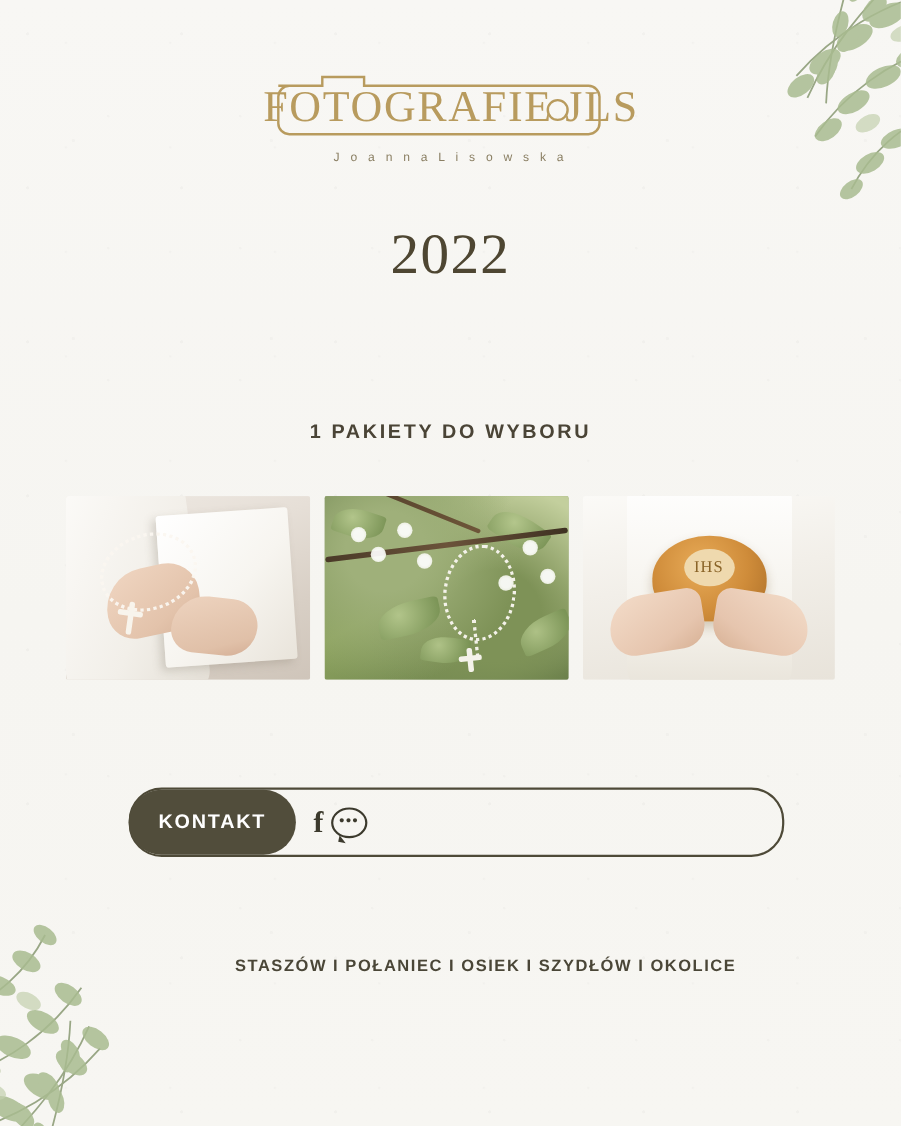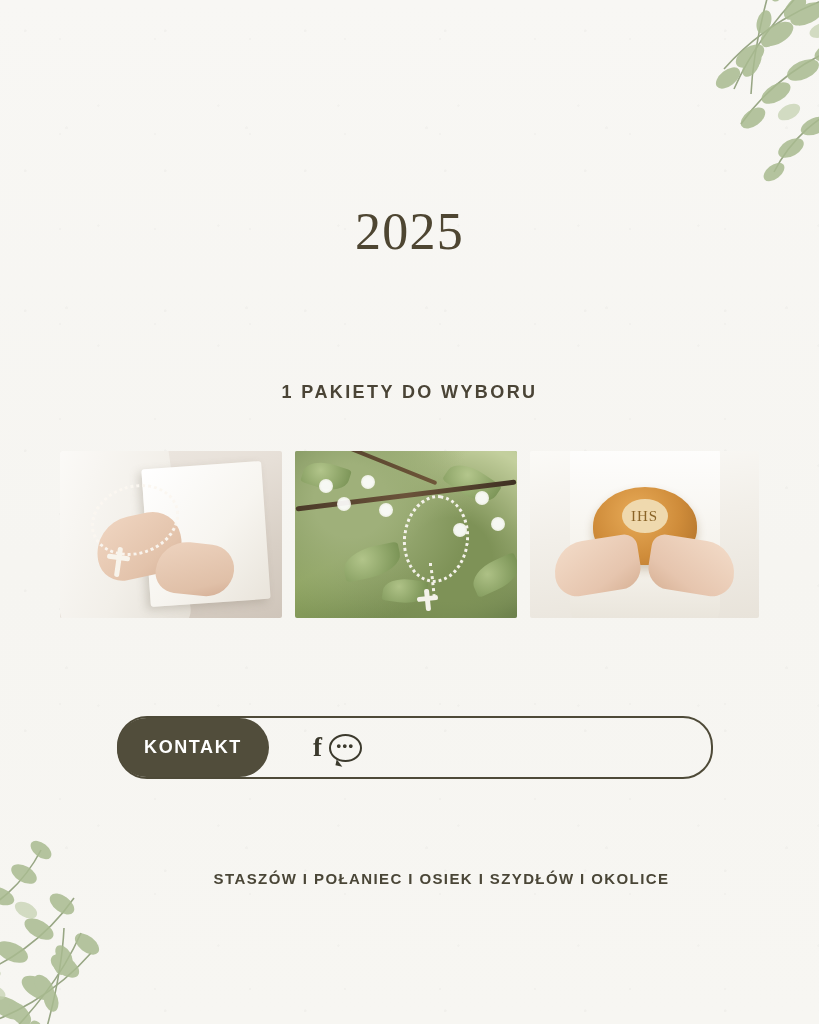--- a/index.html
+++ b/index.html
@@ -249,21 +249,20 @@
     position: absolute;
     left: 117px;
     top: 716px;
     width: 592px;
     height: 59px;
     border: 2px solid #4e4a38;
     border-radius: 30px;
     display: flex;
     align-items: center;
     background: transparent;
-    gap: 28px;
   }
   .contact-pill {
     width: 152px;
     height: 59px;
     margin-left: -2px;
     border-radius: 30px;
     background: #514d3b;
     color: #ffffff;
     display: flex;
     align-items: center;
@@ -410,23 +409,39 @@
       <ellipse cx="85" cy="252" rx="12" ry="7" transform="rotate(74 85 252)"></ellipse>
       <ellipse cx="94" cy="216" rx="11" ry="6.5" transform="rotate(80 94 216)"></ellipse>
     </g>
     <g fill="#c3d0ae" opacity="0.7">
       <ellipse cx="27" cy="244" rx="13" ry="7" transform="rotate(20 27 244)"></ellipse>
       <ellipse cx="60" cy="162" rx="12" ry="7" transform="rotate(28 60 162)"></ellipse>
       <ellipse cx="12" cy="192" rx="12" ry="7" transform="rotate(16 12 192)"></ellipse>
     </g>
   </svg>
 
+  <div class="logo-block">
+    <div class="logo-svg-wrap">
+      <svg width="350" height="68" viewBox="0 0 350 68" aria-hidden="true">
+
+        <g fill="none" stroke="#b89b5e" stroke-width="2.2">
+          <path d="M18 16 H58 V8 H96 V16 H300 a10 10 0 0 1 10 10 V50 a10 10 0 0 1 -10 10 H28 a10 10 0 0 1 -10 -10 V26 a10 10 0 0 1 10 -10 Z"></path>
+          <circle cx="272" cy="38" r="9"></circle>
+        </g>
+
+        <text x="175" y="48" text-anchor="middle" font-family="Liberation Serif, serif" font-size="40" letter-spacing="1.5" fill="#b89b5e">FOTOGRAFIE JLS</text>
+
+        <rect x="40" y="20" width="272" height="30" fill="#f7f6f2" opacity="0"></rect>
+      </svg>
+    </div>
+    <div class="logo-sub">J o a n n a   L i s o w s k a</div>
+  </div>
 
   <div class="headline">
-    <span class="line2">2025</span>
+    <span class="line2">2022</span>
   </div>
 
   <div class="subhead">1 PAKIETY DO WYBORU</div>
 
   <div class="photos">
 
     <div class="photo photo-1">
       <div class="p1-bg"></div>
       <div class="p1-sleeve"></div>
       <div class="p1-book"></div>

